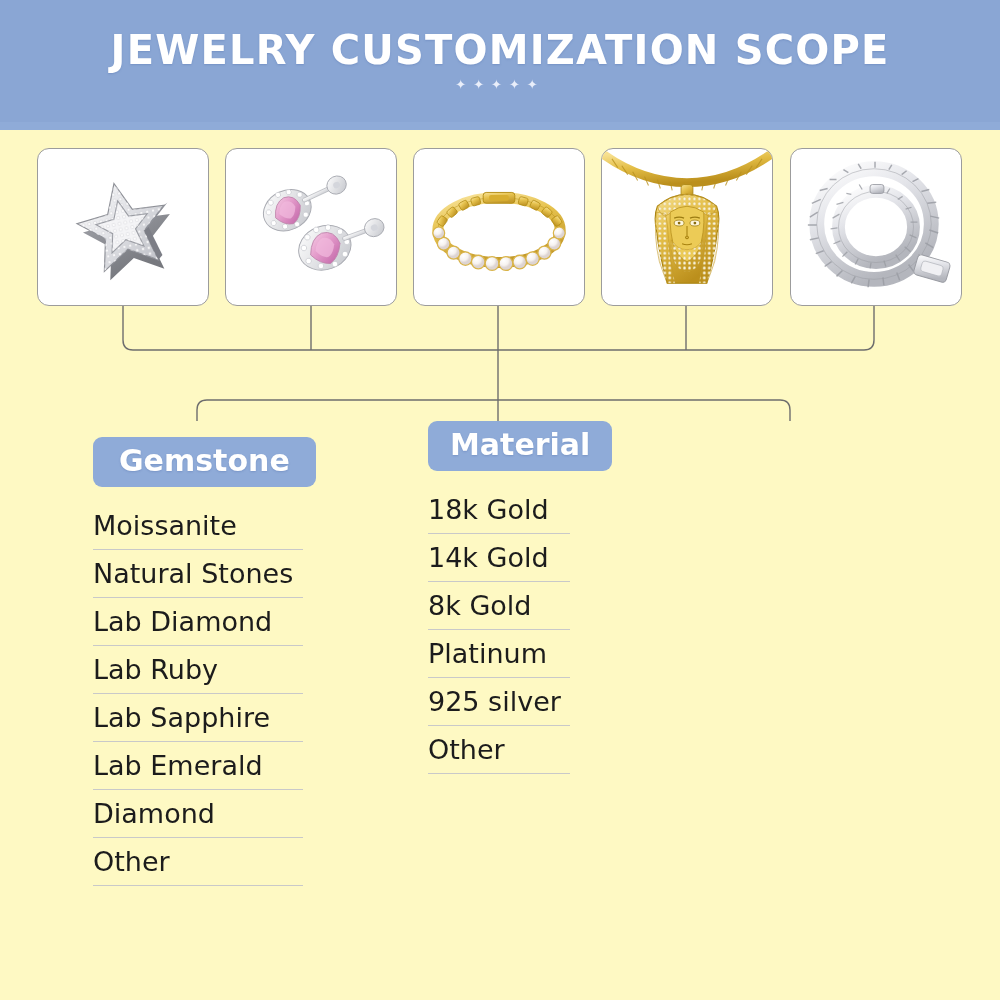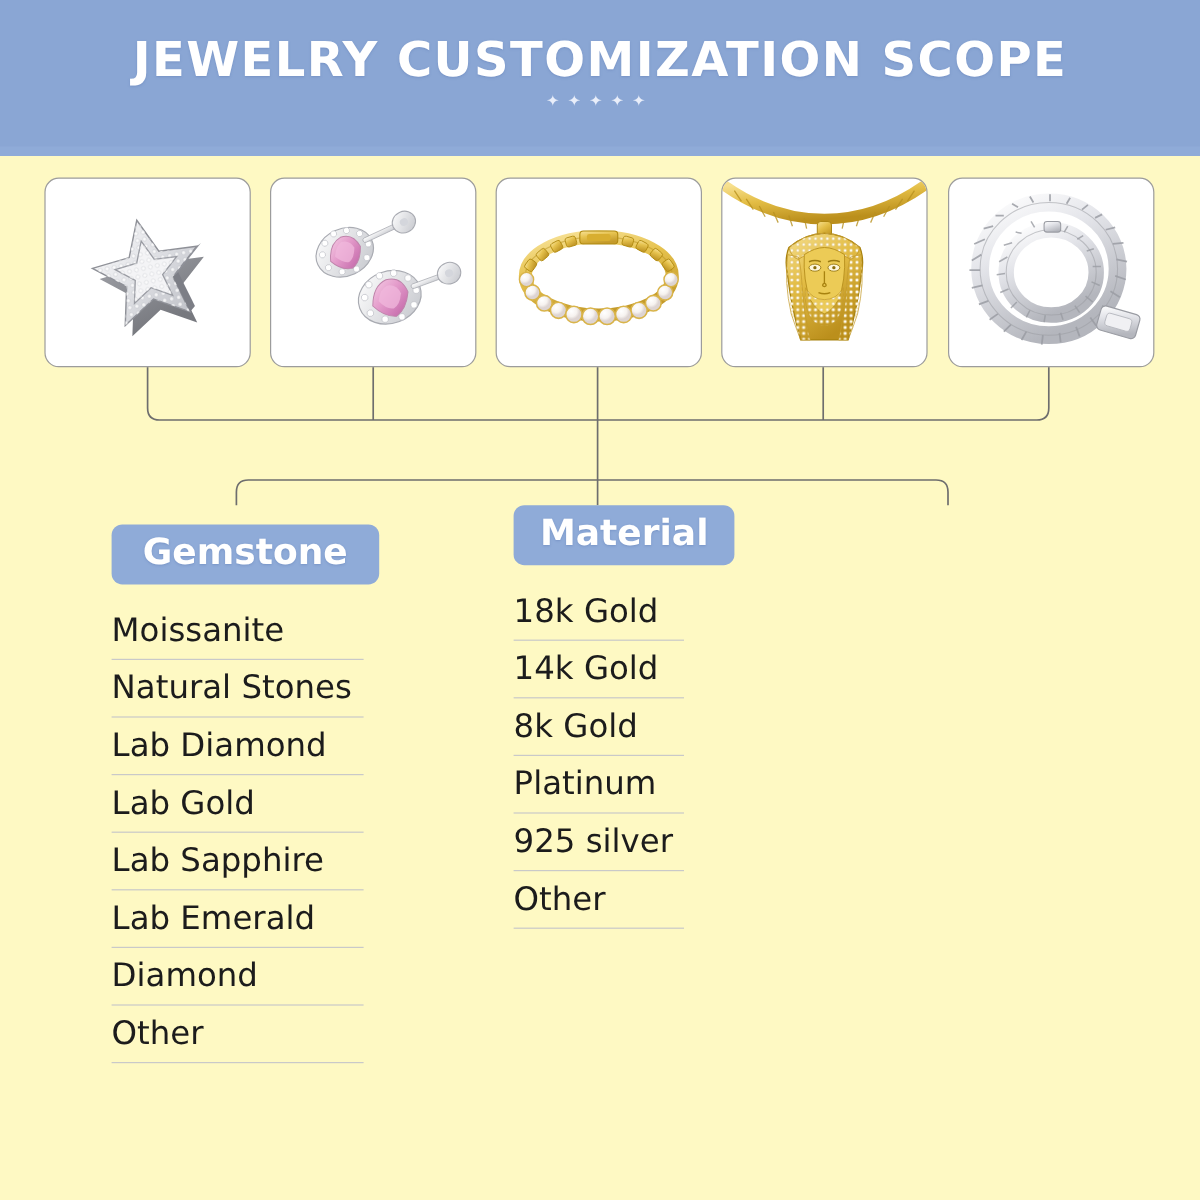--- a/index.html
+++ b/index.html
@@ -397,21 +397,21 @@
       <path d="M498,400 L498,421"></path>
     </g>
   </svg>
 
   <div class="column" id="col-gemstone">
     <div class="col-badge">Gemstone</div>
     <div class="col-list">
       <div class="col-item">Moissanite</div>
       <div class="col-item">Natural Stones</div>
       <div class="col-item">Lab Diamond</div>
-      <div class="col-item">Lab Gold</div>
+      <div class="col-item">Lab Ruby</div>
       <div class="col-item">Lab Sapphire</div>
       <div class="col-item">Lab Emerald</div>
       <div class="col-item">Diamond</div>
       <div class="col-item">Other</div>
     </div>
   </div>
 
   <div class="column" id="col-material">
     <div class="col-badge">Material</div>
     <div class="col-list">

